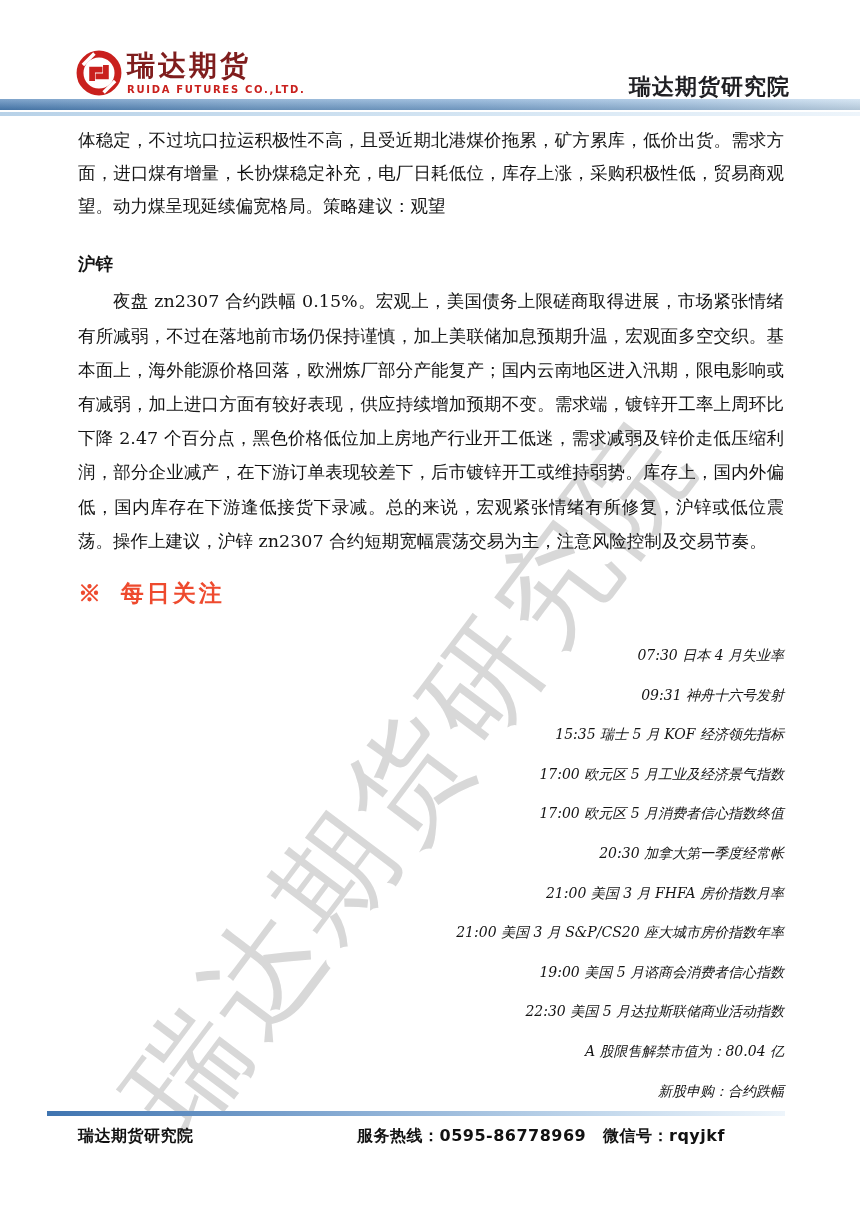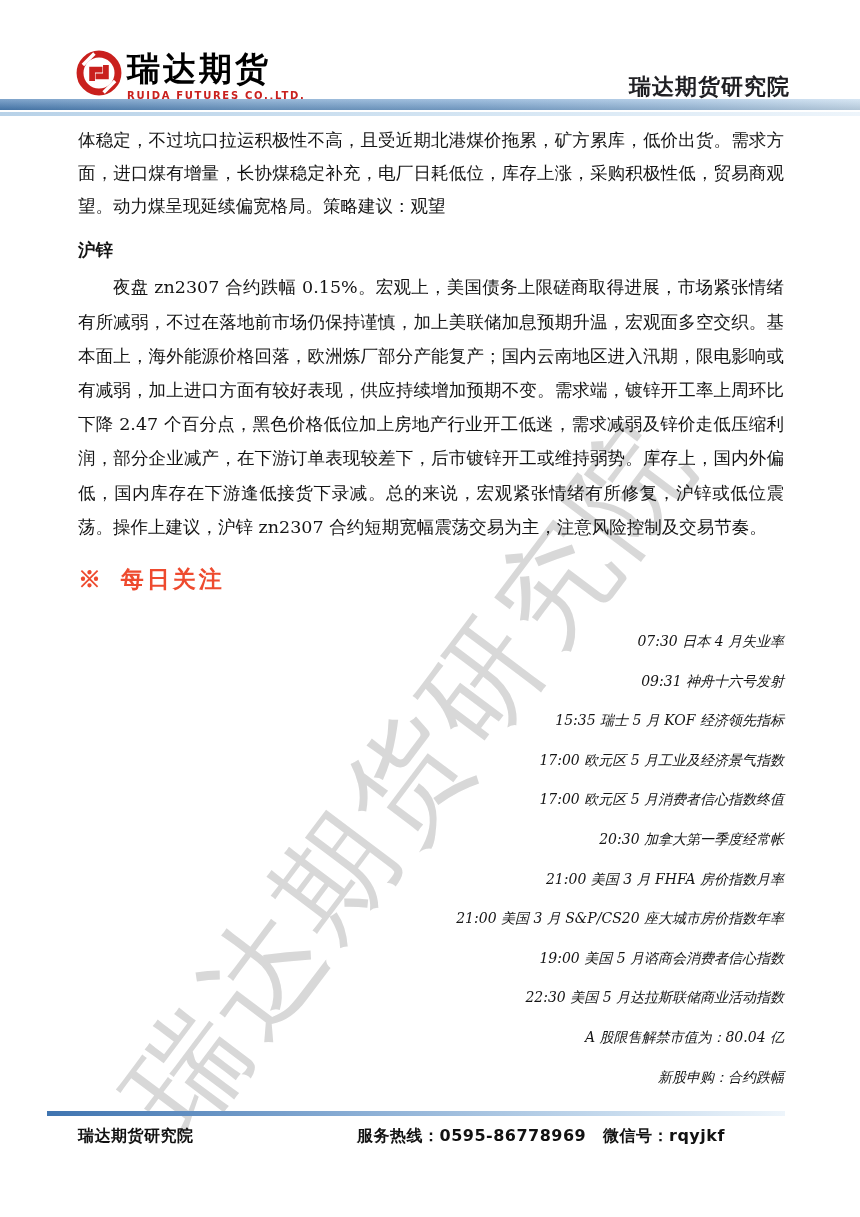--- a/index.html
+++ b/index.html
@@ -17,21 +17,21 @@
     font-size:116px; letter-spacing:6px; white-space:nowrap; text-align:center;
     color:#a9a9a9; opacity:0.45; z-index:0; user-select:none;
   }
 
   
   .logo { position:absolute; left:76px; top:50px; display:flex; align-items:flex-start; z-index:2; }
   .logo-mark { width:46px; height:46px; }
   .logo-text { margin-left:5px; display:flex; flex-direction:column; }
   .logo-cn {
     font-family:"DejaVu Sans","Liberation Sans",sans-serif; font-weight:bold;
-    font-size:33px; line-height:1.15; color:#000000; letter-spacing:3px;
+    font-size:28px; line-height:1.15; color:#7f1d1d; letter-spacing:3px;
   }
   .logo-en {
     font-family:"DejaVu Sans","Liberation Sans",sans-serif; font-weight:bold;
     font-size:10px; letter-spacing:1.7px; color:#c9201d; margin-top:2px;
   }
   .institute-title {
     position:absolute; right:70px; top:72px; z-index:2;
     font-family:"DejaVu Sans","Liberation Sans",sans-serif;
     font-size:22px; font-weight:600; color:#1f1f23; letter-spacing:1px;
   }
@@ -47,21 +47,21 @@
   }
 
   
   .content { position:absolute; left:78px; top:124px; width:706px; z-index:1; }
   .para {
     font-size:17.5px; line-height:32.8px; text-align:justify; color:#141414;
     margin:0;
   }
   .section-heading {
     font-size:17.5px; font-weight:bold; color:#141414;
-    margin:14px 0 6px 0; line-height:28px;
+    margin:28px 0 6px 0; line-height:28px;
   }
   .para2 { text-indent:2em; line-height:34.2px; margin:0; }
 
   .daily-title {
     margin-top:22px; text-align:left;
     font-family:Liberation Mono, monospace;
     font-size:23px; font-weight:bold; color:#ee4a2e; letter-spacing:3px;
     line-height:30px;
   }
 

